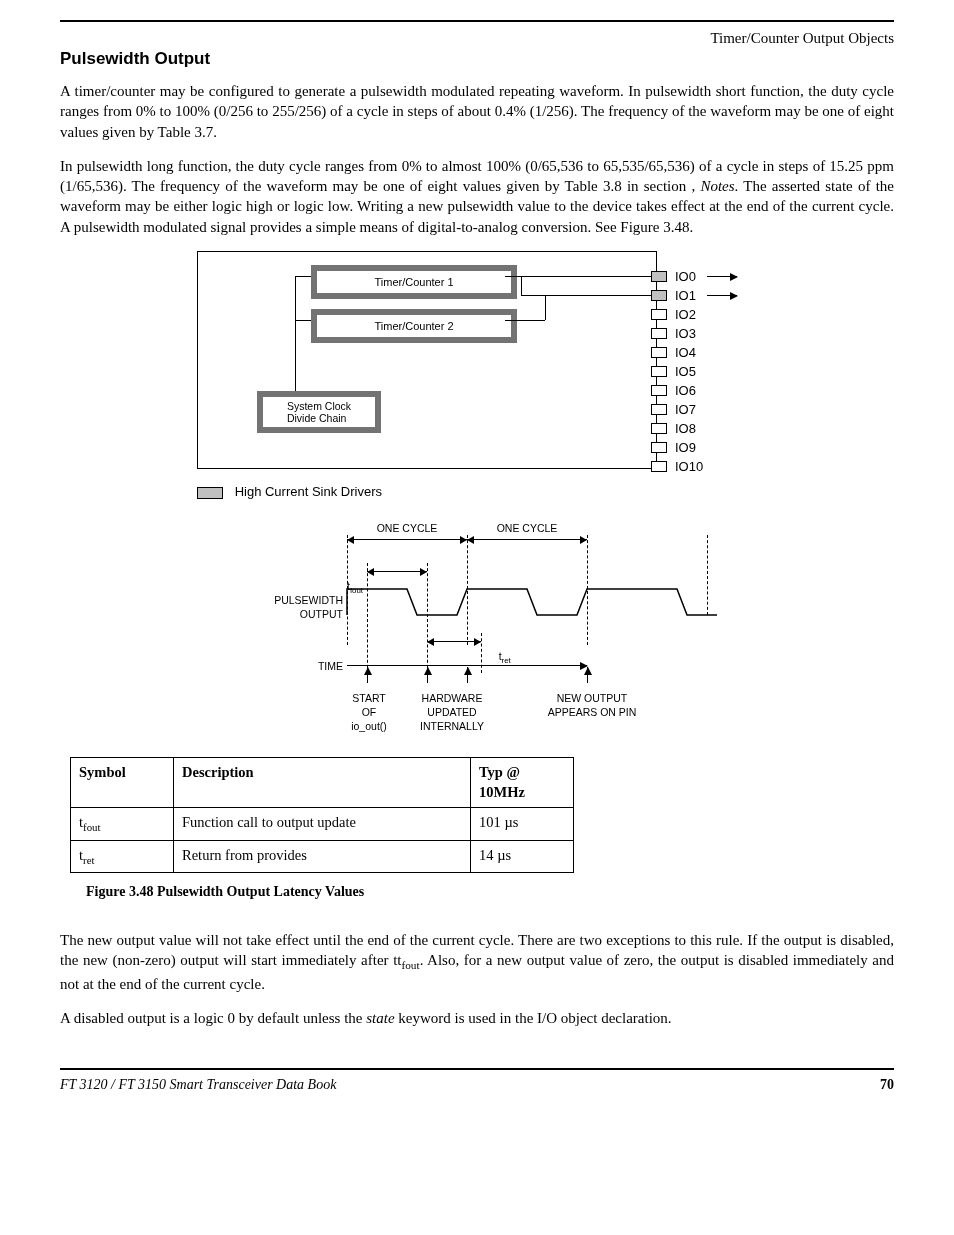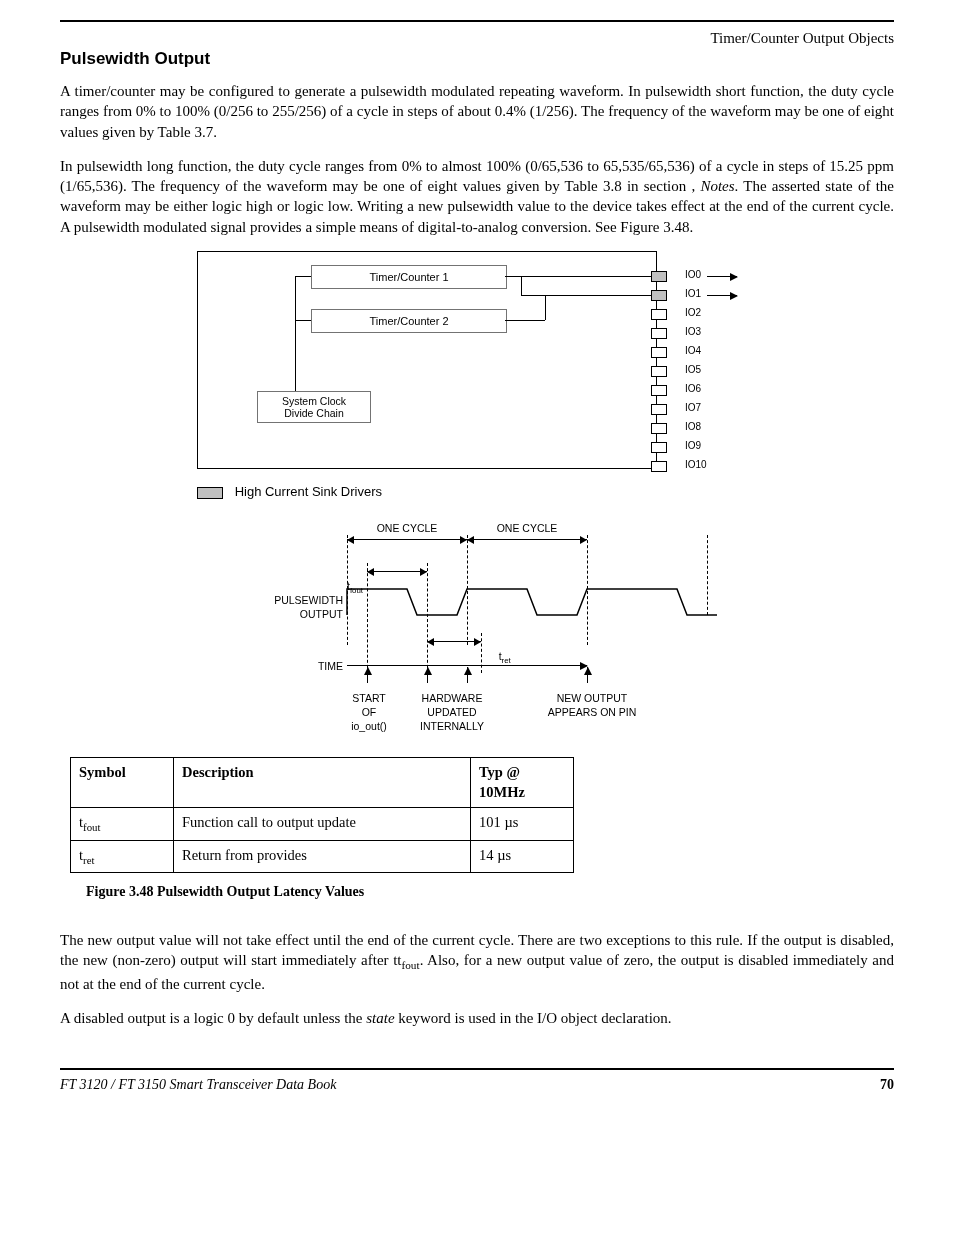--- a/index.html
+++ b/index.html
@@ -42,40 +42,40 @@
     font-size: 11px;
   }
   .bd-frame {
     position: absolute;
     left: 0; top: 0;
     width: 458px; height: 216px;
     border: 1px solid #000;
   }
   .bd-box {
     position: absolute;
-    border: 1px solid #737373;
+    border: 6px solid #737373;
     background: #fff;
     line-height: 1.15;
     display: flex;
     align-items: center;
     justify-content: center;
-    text-align: center;
+    text-align: left;
     white-space: pre;
   }
   .io-pin {
     position: absolute;
     width: 14px; height: 9px;
     border: 1px solid #000;
     background: #fff;
   }
   .io-pin.shaded { background: #c0c0c0; }
   .io-label {
     position: absolute;
-    font-size: 10px;
-    left: 488px;
+    font-size: 13px;
+    left: 478px;
   }
   .io-arrow {
     position: absolute;
     left: 510px;
     width: 30px; height: 0;
     border-top: 1px solid #000;
   }
   .io-arrow::after {
     content: "";
     position: absolute;

